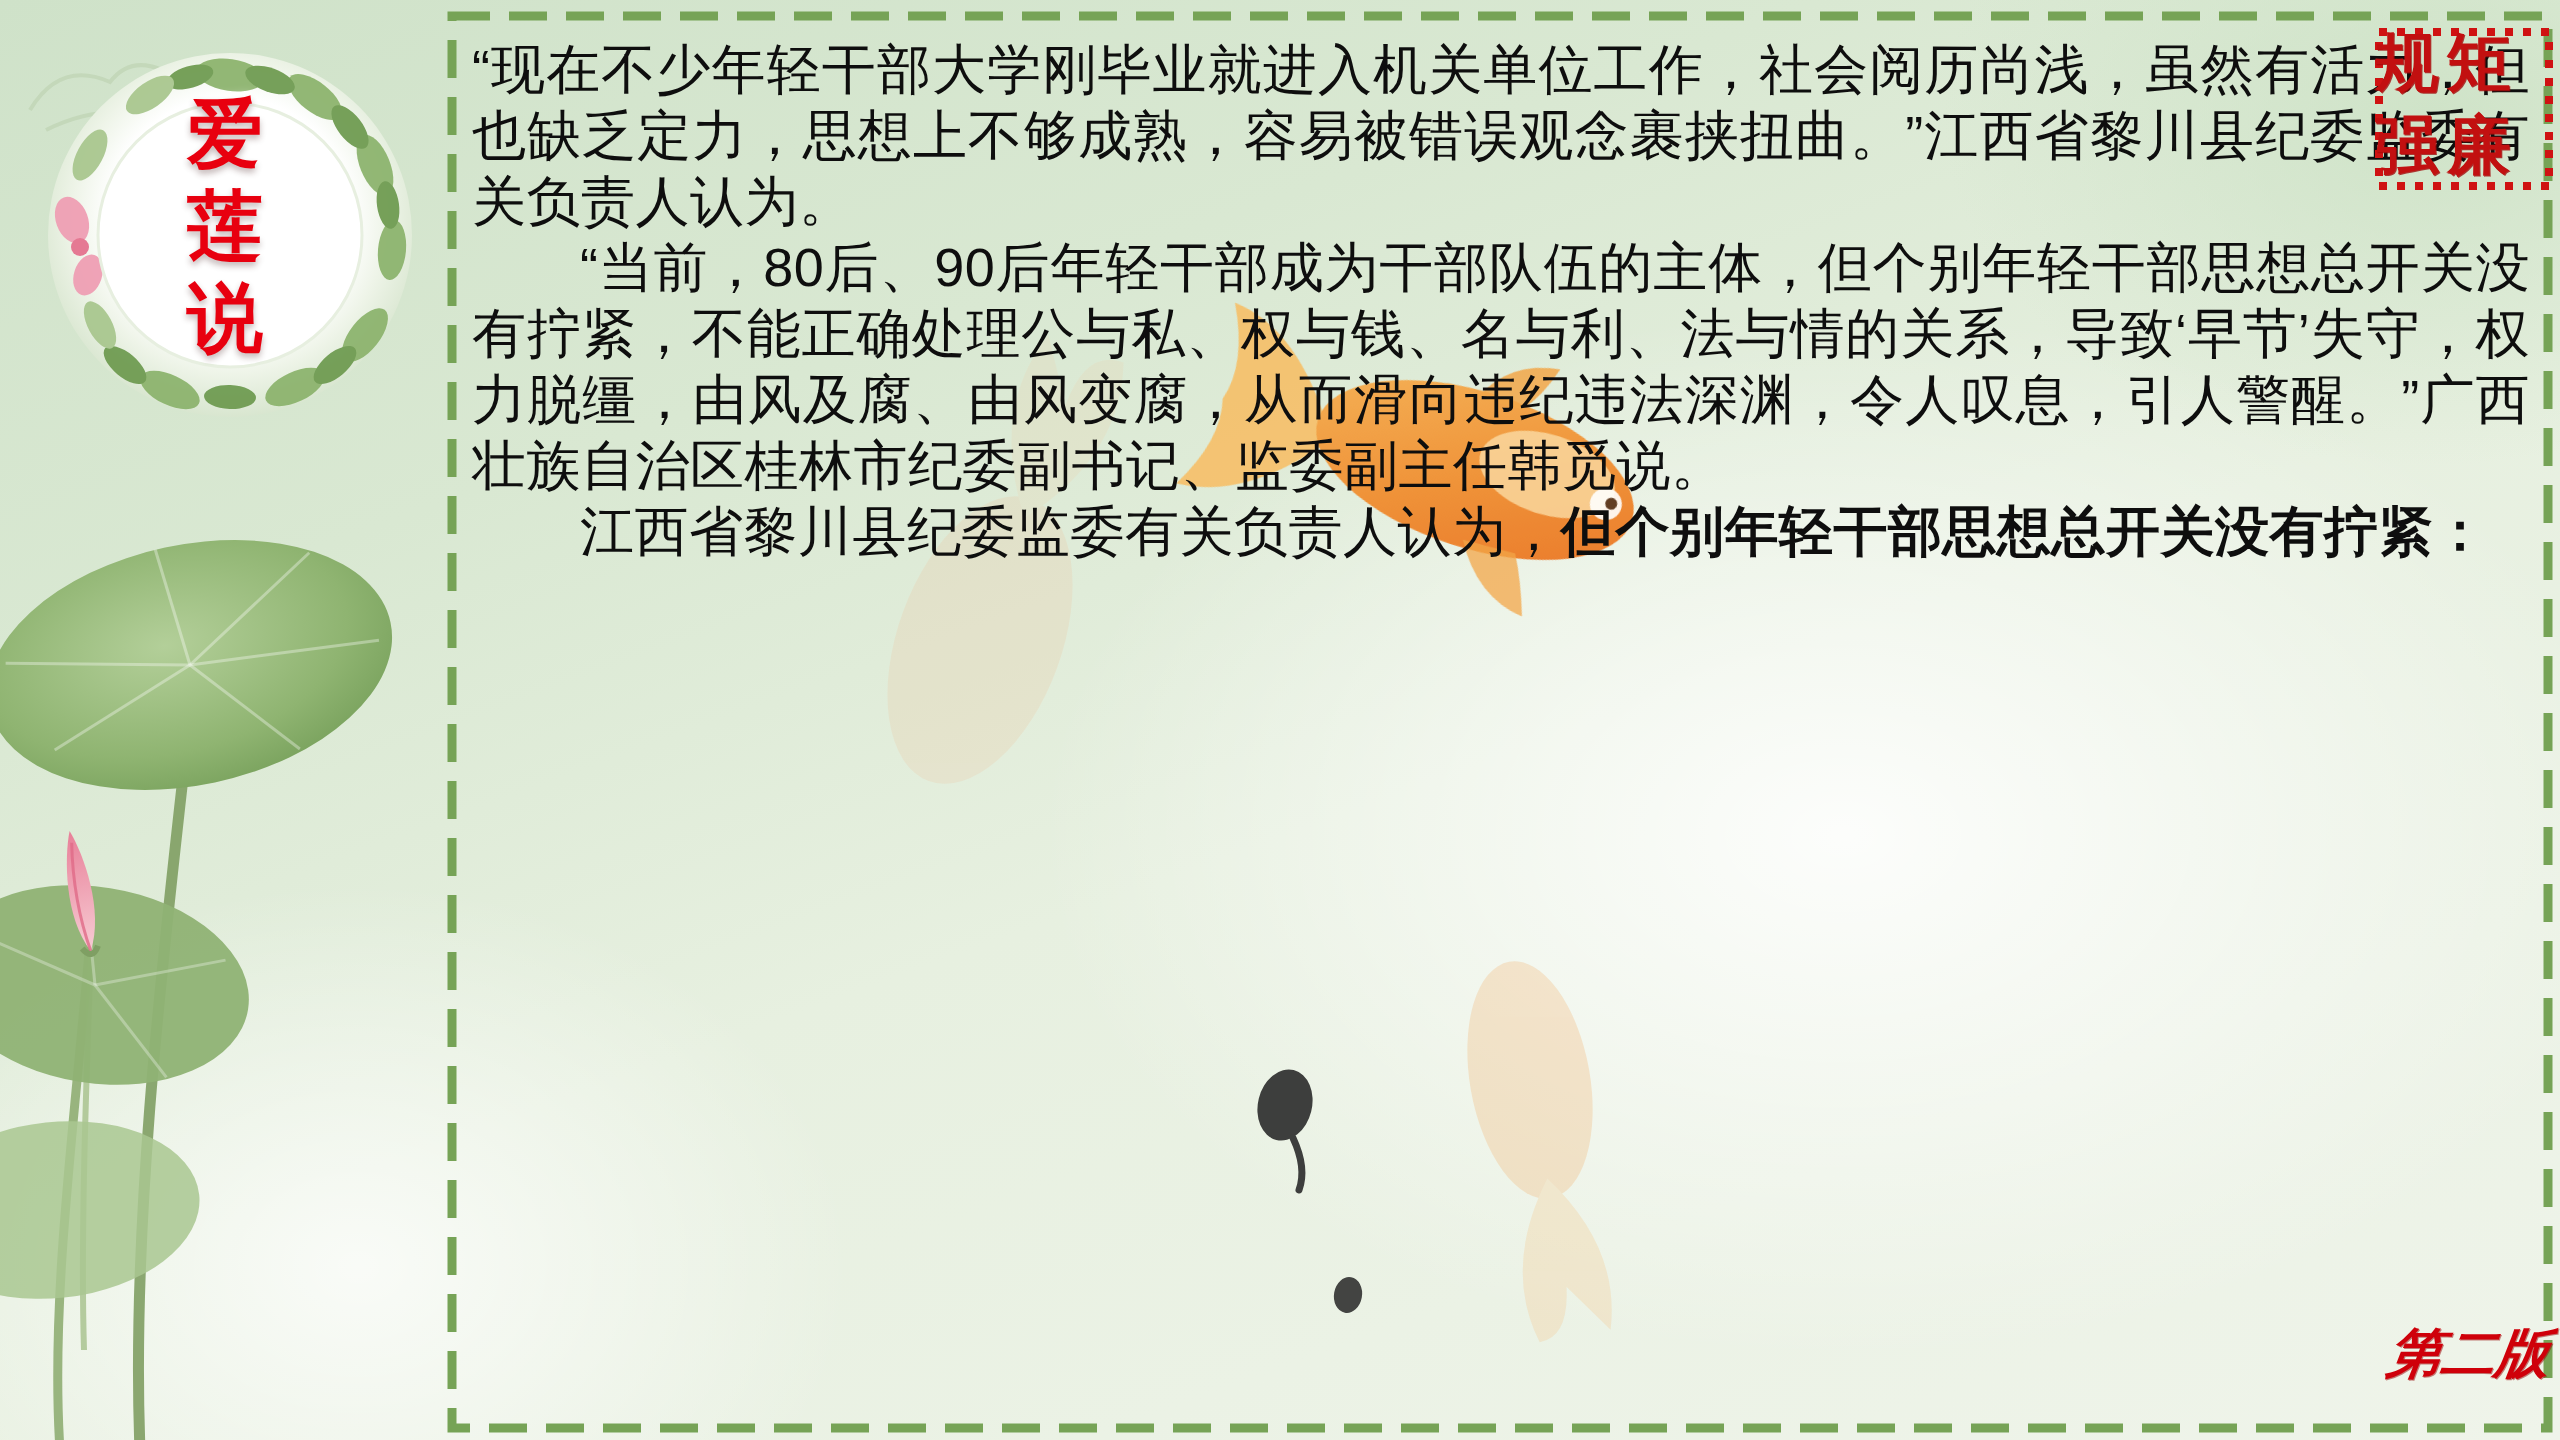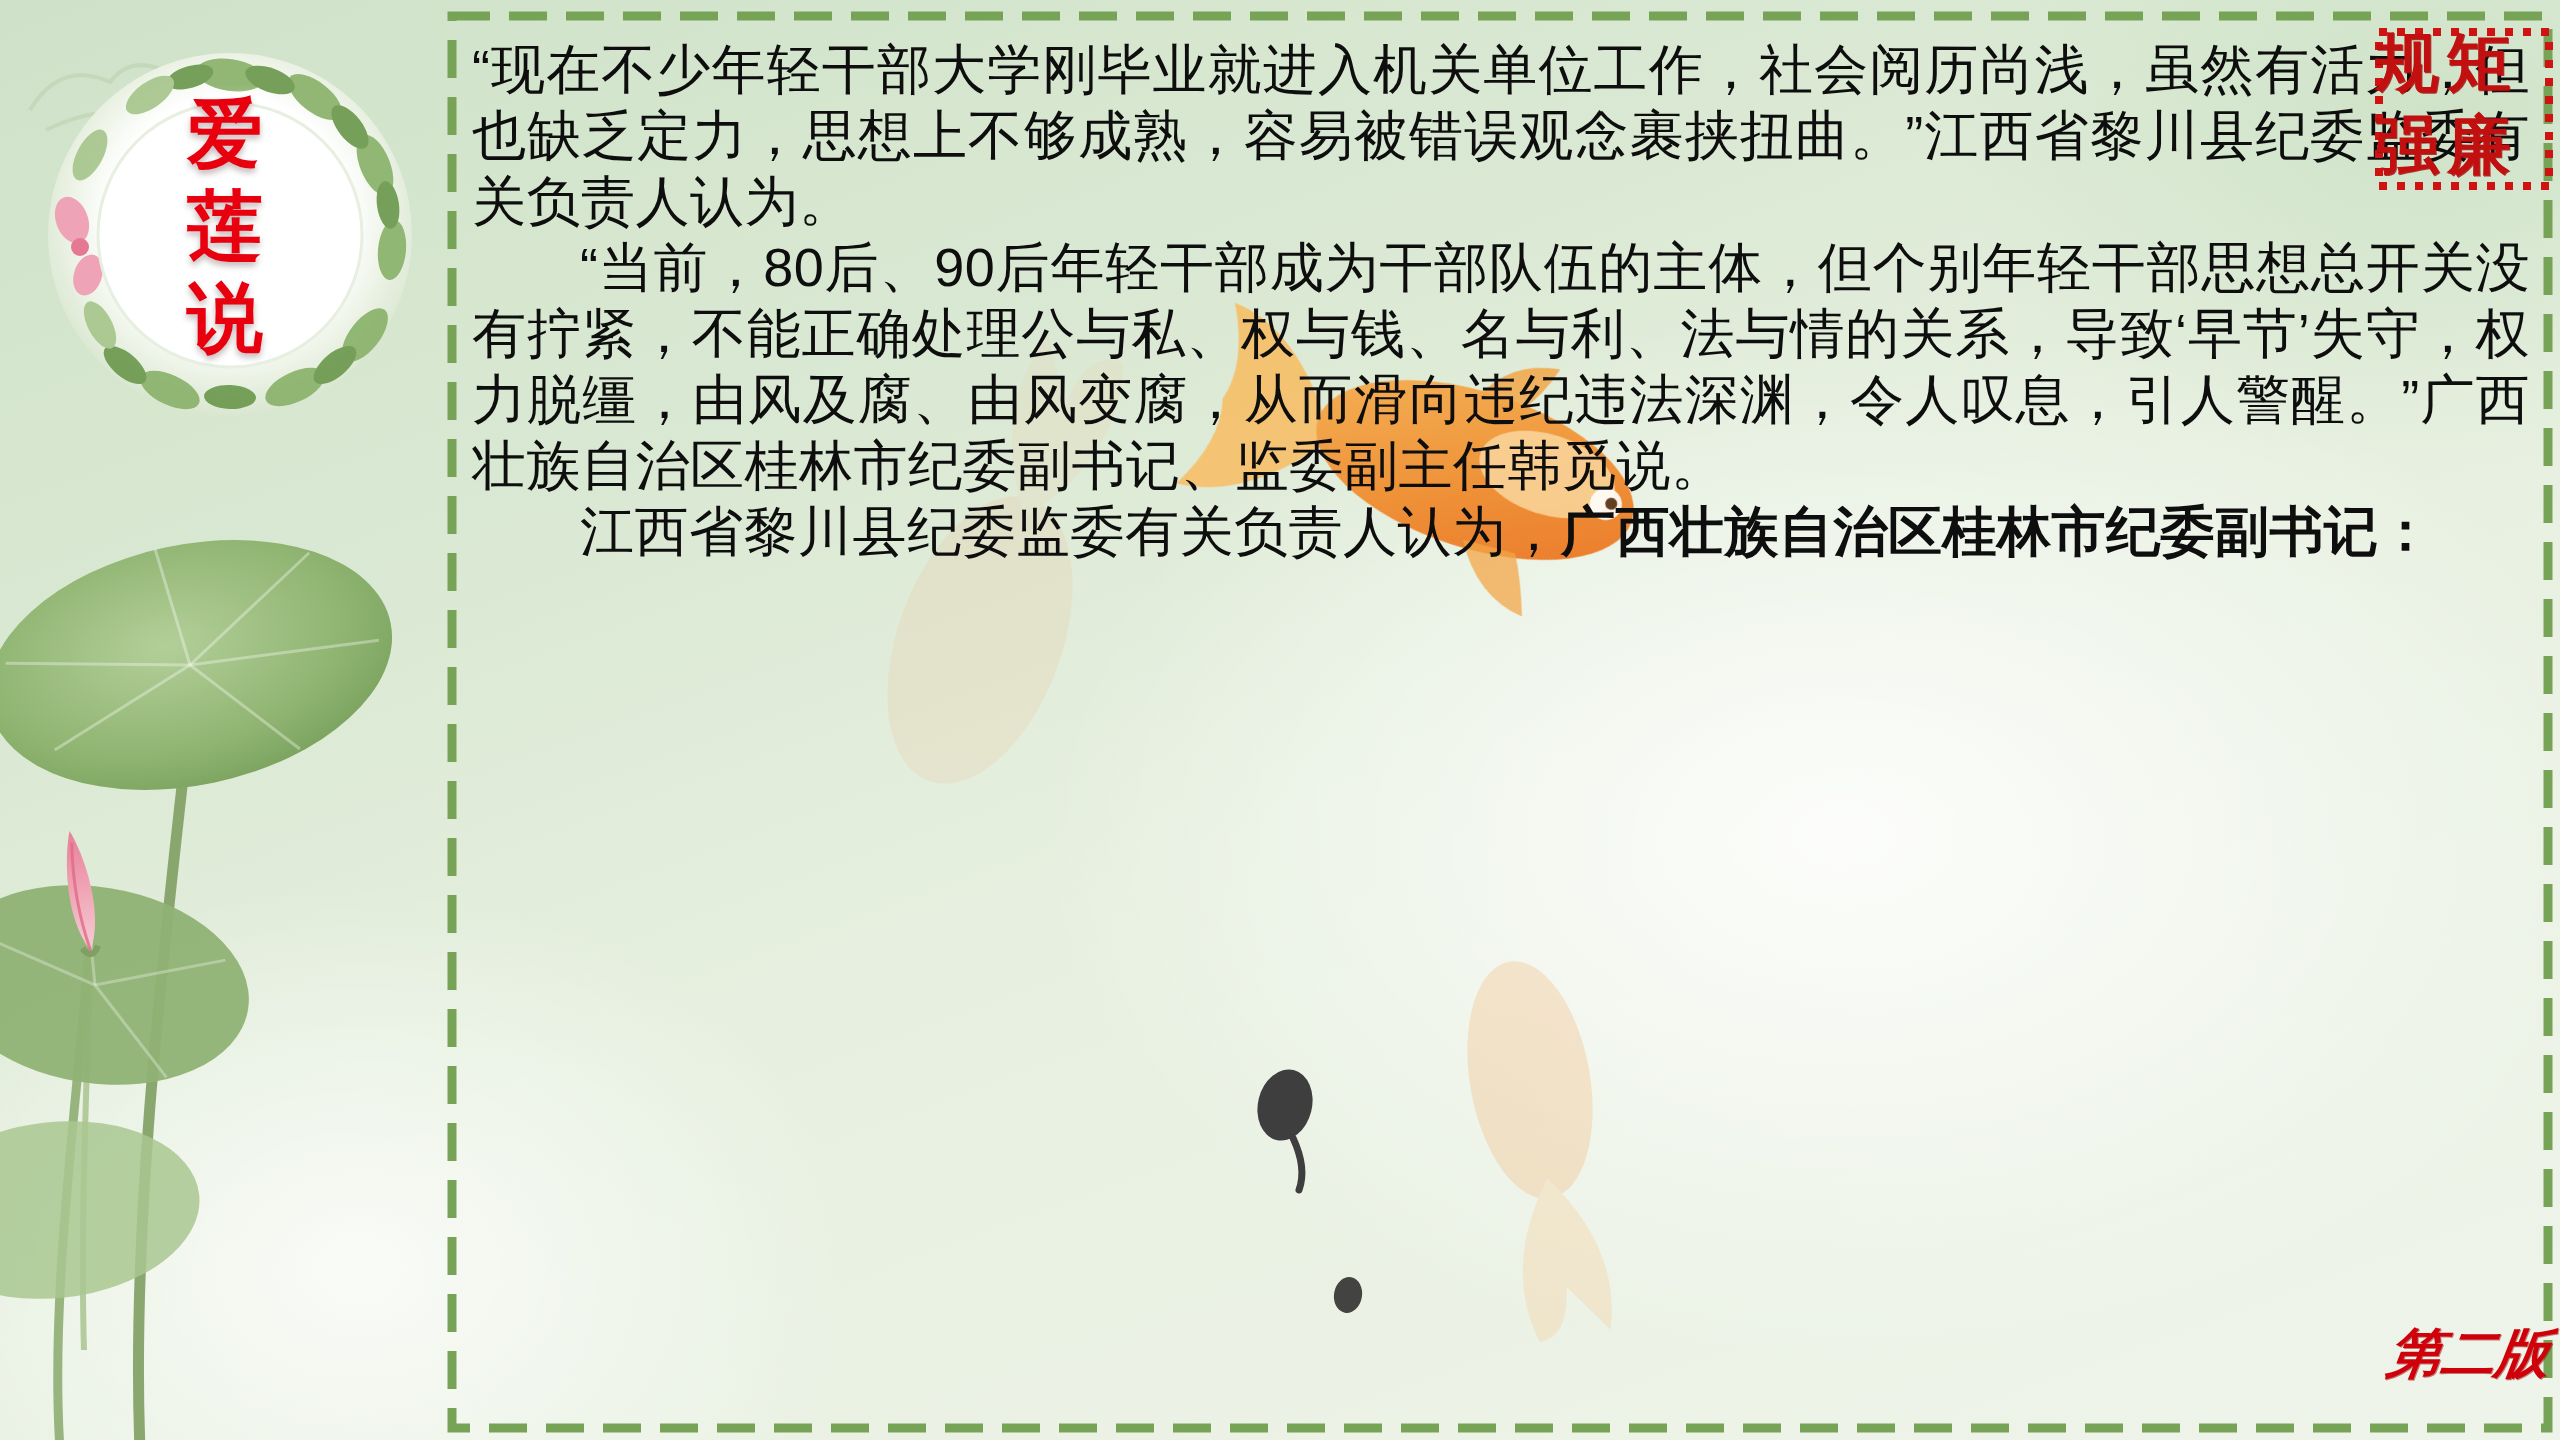--- a/index.html
+++ b/index.html
@@ -191,21 +191,21 @@
   </g>
 </svg>
 
 <svg class="layer z4" width="2560" height="1440" viewBox="0 0 2560 1440">
   <rect x="452" y="16" width="2096" height="1412" fill="none" stroke="#76a356" stroke-width="9" stroke-dasharray="38 19"></rect>
 </svg>
 
 <div class="article">
   <p><span>“现在不少年轻干部大学刚毕业就进入机关单位工作，社会阅历尚浅，虽然有活力，但也缺乏定力，思想上不够成熟，容易被错误观念裹挟扭曲。”江西省黎川县纪委监委有关负责人认为。</span></p>
   <p class="indent"><span>“当前，80后、90后年轻干部成为干部队伍的主体，但个别年轻干部思想总开关没有拧紧，不能正确处理公与私、权与钱、名与利、法与情的关系，导致‘早节’失守，权力脱缰，由风及腐、由风变腐，从而滑向违纪违法深渊，令人叹息，引人警醒。”广西壮族自治区桂林市纪委副书记、监委副主任韩觅说。</span></p>
-  <p class="indent"><span>江西省黎川县纪委监委有关负责人认为，</span><span class="b">广西壮族自治区桂林市纪委副书记：</span></p>
+  <p class="indent"><span>江西省黎川县纪委监委有关负责人认为，</span><span class="b">但个别年轻干部思想总开关没有拧紧：</span></p>
 </div>
 
 <div class="seal">
   <svg width="178" height="162" viewBox="0 0 178 162" style="position:absolute;left:0;top:0">
     <rect x="4" y="4" width="170" height="154" fill="none" stroke="#cf1212" stroke-width="8" stroke-dasharray="8 10"></rect>
   </svg>
   <div class="rows">
     <div>规矩</div>
     <div>强廉</div>
   </div>

